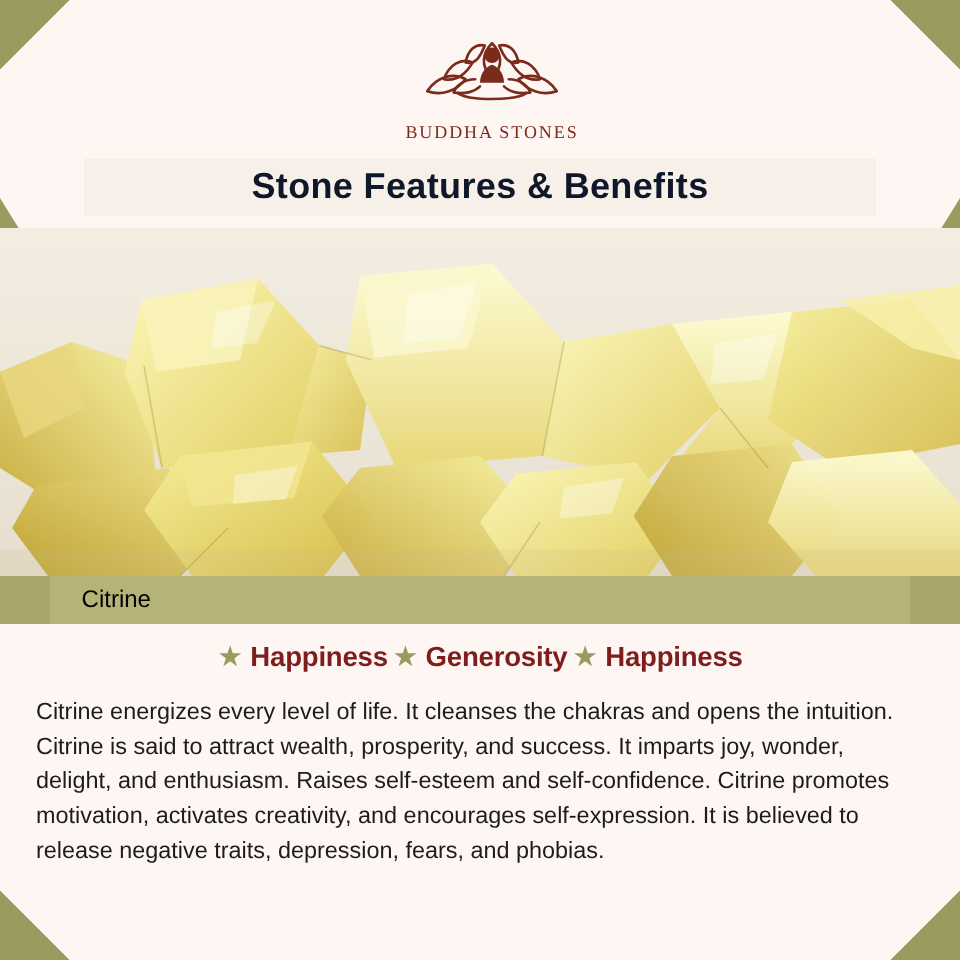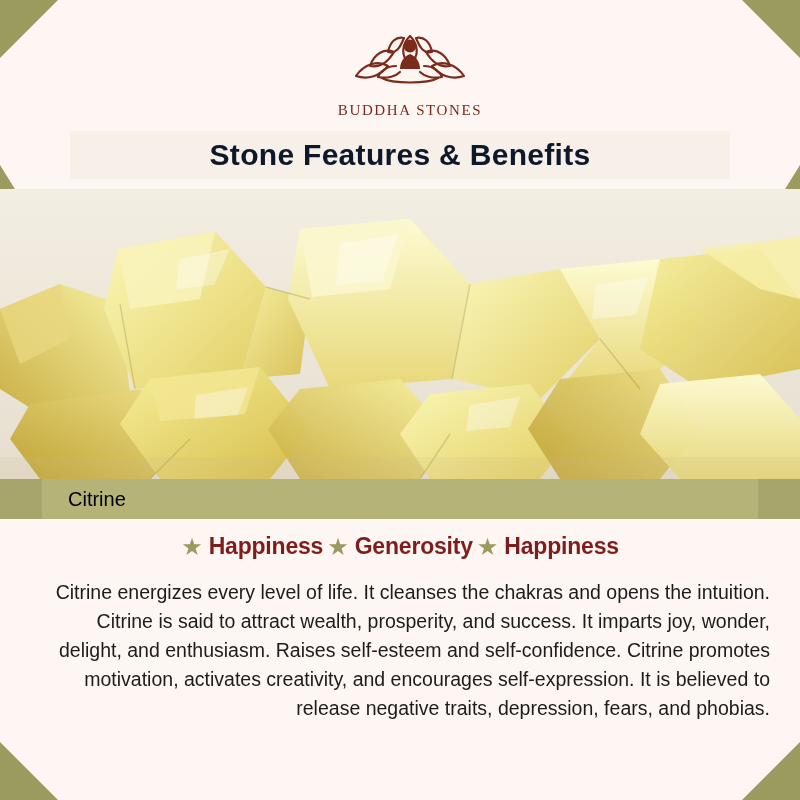--- a/index.html
+++ b/index.html
@@ -186,21 +186,21 @@
     color: #7f1d1d;
     letter-spacing: -0.2px;
   }
 
   
   .body-text {
     margin: 18px 30px 0 30px;
     font-size: 19.5px;
     line-height: 29px;
     color: #1c1c1c;
-    text-align: right;
+    text-align: left;
   }
 </style>
 </head>
 <body>
 
 <div id="page">
 
   <div class="corner corner-tl"></div>
   <div class="corner corner-tr"></div>
   <div class="corner corner-bl"></div>

